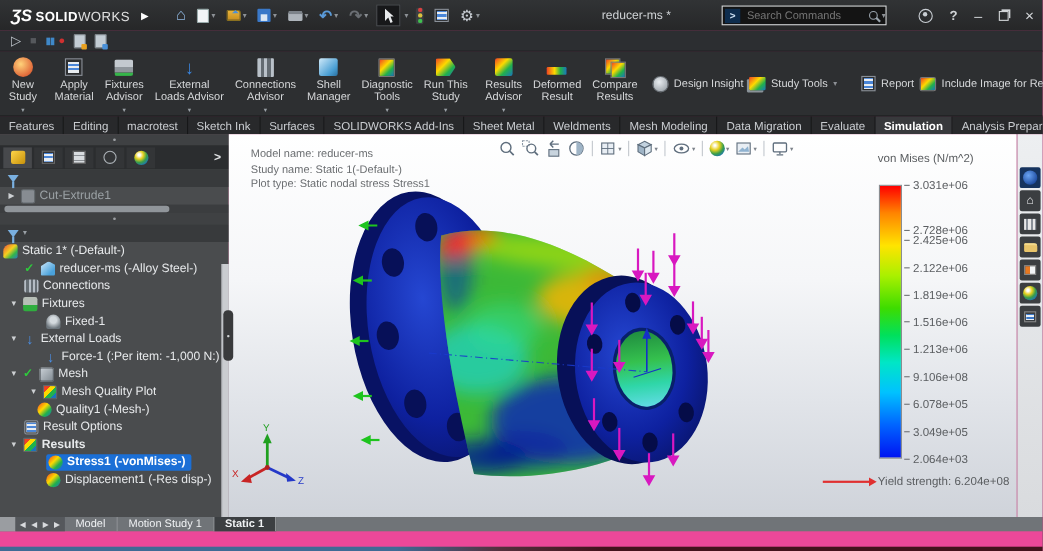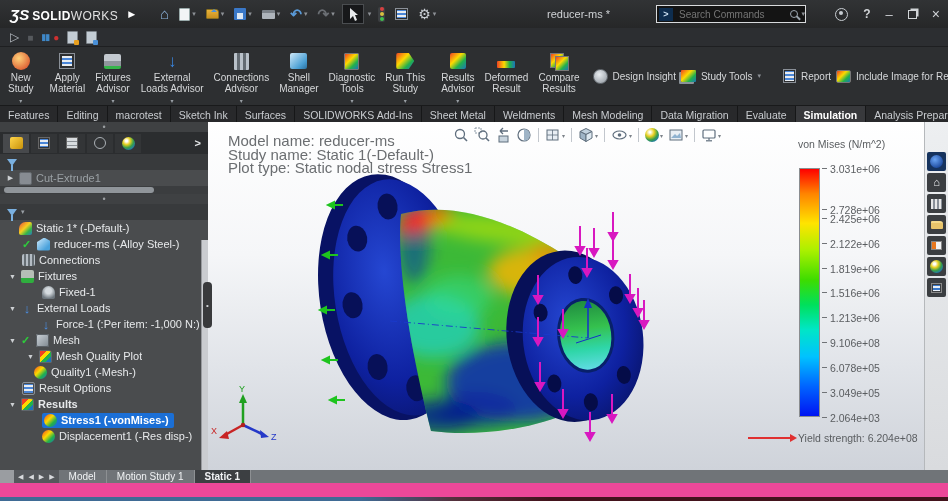--- a/index.html
+++ b/index.html
@@ -127,21 +127,21 @@
   .ic-opts{background:#e9edf1;border:1px solid #8a9098;background-image:repeating-linear-gradient(180deg,#4a86d8 0 2px,transparent 2px 4px);background-clip:content-box;padding:1px;}
   .sel{display:flex;align-items:center;gap:4px;background:#1b6fd6;border-radius:2px;padding:1px 5px 1px 2px;color:#fff;font-weight:bold;}
   .hscroll{height:8px;background:#3b3d3f;position:relative;flex:none;}
   .hthumb{position:absolute;left:4px;top:1px;width:150px;height:6px;background:#90959a;border-radius:3px;}
   .vscroll{position:absolute;right:0;top:118px;bottom:0;width:7px;background:#caccd0;border-left:1px solid #989a9e;}
   .phandle{position:absolute;left:203px;top:160px;width:9px;height:46px;background:#393a3c;border-radius:4px;z-index:6;display:flex;align-items:center;justify-content:center;color:#d2d5d8;font-size:8px;}
 
   
   .vp{flex:1;position:relative;background:linear-gradient(180deg,#ffffff 0%,#f5f6f8 38%,#e1e4e9 70%,#cfd3da 100%);overflow:hidden;}
   .vp svg.model{position:absolute;left:0;top:0;}
-  .vinfo{position:absolute;left:20px;top:12px;font-size:15px;line-height:13.5px;color:#6b6e71;z-index:3;}
+  .vinfo{position:absolute;left:20px;top:12px;font-size:10px;line-height:13.5px;color:#6b6e71;z-index:3;}
   .hud{position:absolute;left:244px;top:4px;display:flex;align-items:center;gap:3px;z-index:4;}
   .hud .hic{display:flex;align-items:center;gap:1px;padding:1px;}
   .hud svg{display:block;}
   .hsep{width:1px;height:14px;background:#c2c7cd;margin:0 2px;}
   .hcaret{font-size:6px;color:#7d838a;}
   .hball{width:14px;height:14px;border-radius:50%;background:radial-gradient(circle at 35% 30%,#fff 5%,#e8d020 32%,#3a9e4a 58%,#1b75bb 82%,#12406e);}
   .legend{position:absolute;left:540px;top:14px;width:176px;height:320px;z-index:3;font-size:10.5px;color:#5a5d60;}
   .lg-title{position:absolute;left:50px;top:2px;}
   .lg-bar{position:absolute;left:51px;top:32px;width:21px;height:249px;border:1px solid #8a8d90;background:linear-gradient(180deg,#ff0000 0%,#ff8400 10%,#ffe400 22%,#aaf000 33%,#3ddc00 45%,#00e05c 55%,#00e6c6 65%,#00c2ff 76%,#0064ff 88%,#0014f2 100%);}
   .lg-row{position:absolute;left:74px;height:11px;display:flex;align-items:center;gap:3px;}
@@ -426,21 +426,21 @@
       </div>
       <div class="hscroll">
           <span class="hthumb"></span>
         </div>
       <div class="grip">•</div>
       <div class="frow">
           <span class="funnel"></span>
           <span class="fcaret">▾</span>
         </div>
 
-      <div class="trow" style="padding-left:19px">
+      <div class="trow" style="padding-left:3px">
         <span class="tic ic-study"></span>
         <span class="tlbl">Static 1* (-Default-)</span>
       </div>
       <div class="trow" style="padding-left:22px">
         <span class="gcheck">✓</span>
         <span class="tic ic-part"></span>
         <span class="tlbl">reducer-ms (-Alloy Steel-)</span>
       </div>
       <div class="trow" style="padding-left:22px">
         <span class="tic ic-bolt"></span>

